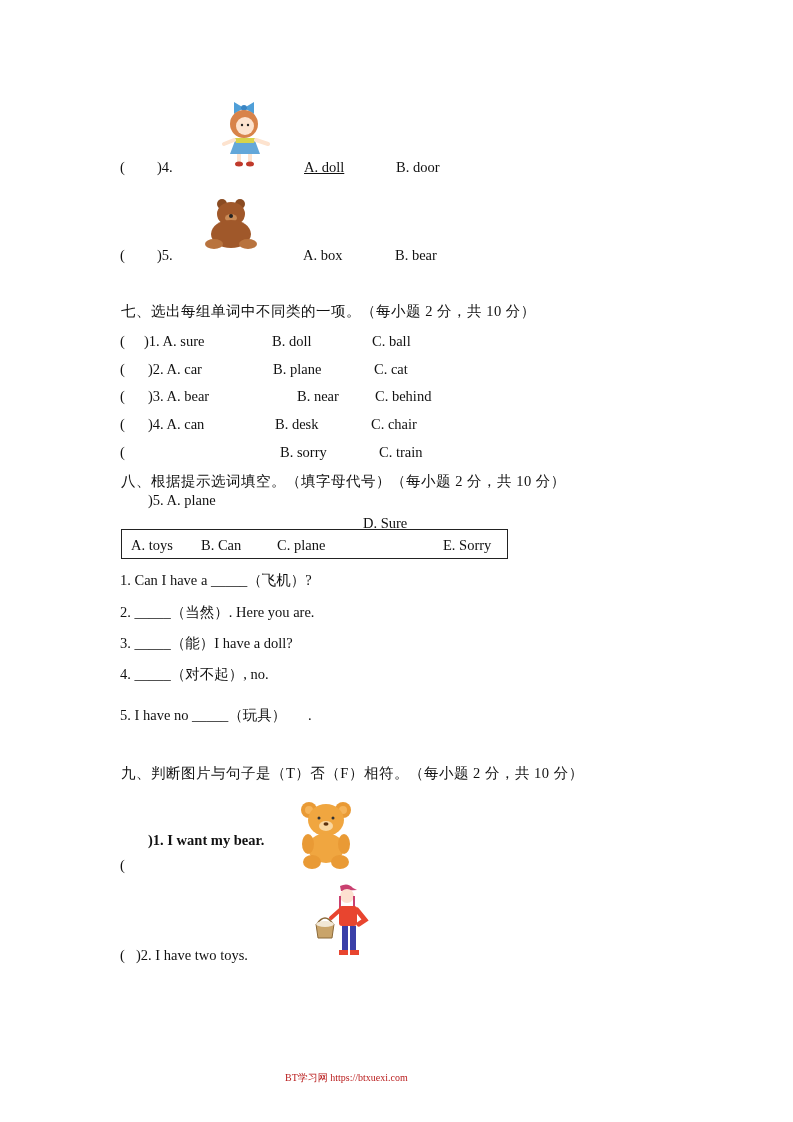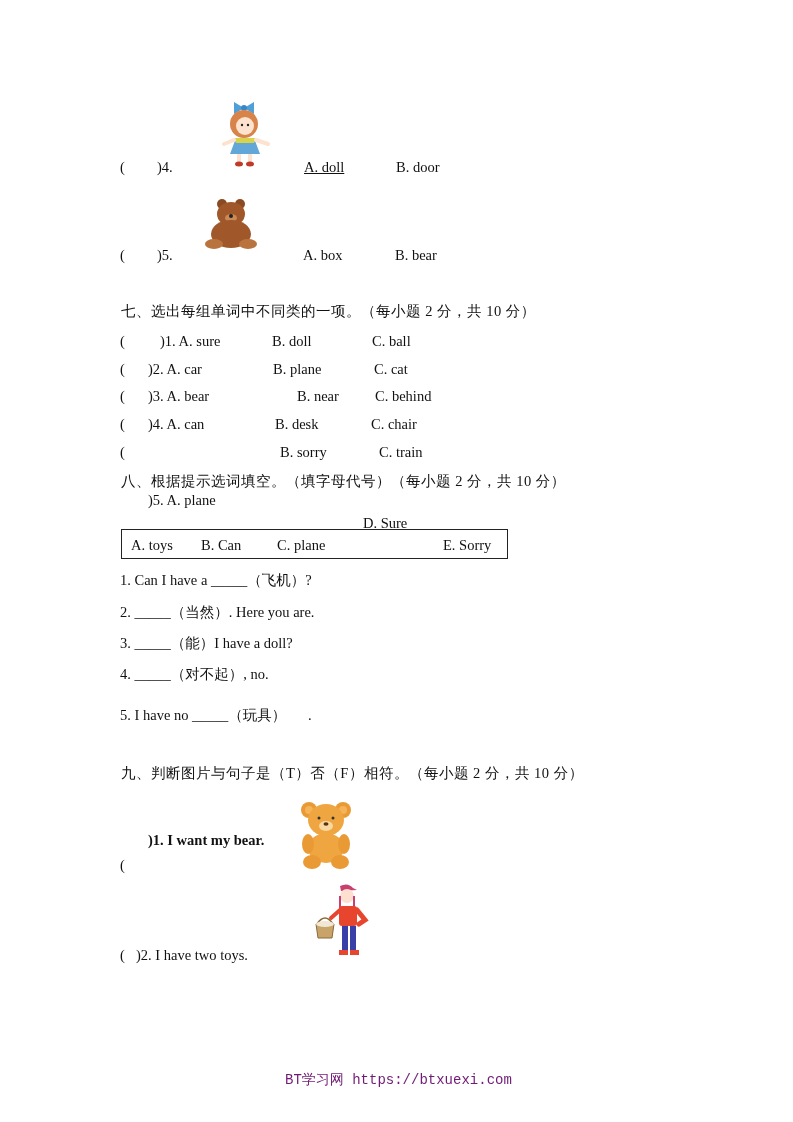--- a/index.html
+++ b/index.html
@@ -1,21 +1,21 @@
 <!DOCTYPE html>
 <html><head>
 <meta charset="utf-8">
 <style>
   html, body { margin:0; padding:0; background:#ffffff; }
   body { width:793px; height:1122px; position:relative; overflow:hidden;
          font-family:"Liberation Serif","DejaVu Serif",serif; color:#111; font-size:14.5px; }
   .abs { position:absolute; white-space:nowrap; }
   .heading { font-size:14.5px; letter-spacing:0.5px; }
   .box { position:absolute; left:121px; top:529px; width:387px; height:30px; border:1.3px solid #222; box-sizing:border-box; }
-  .footer { font-family:Liberation Mono, monospace; font-size:14px; color:#701a75; }
+  .footer { font-family:Liberation Serif, serif; font-size:10px; color:#b91c1c; }
   .pic { position:absolute; }
 </style>
 </head>
 <body>
 
 <div>
   <span class="abs" style="left:120px;top:159px;">(</span>
   <span class="abs" style="left:157px;top:159px;">)4.</span>
   <svg class="pic" style="left:220px;top:98px;" width="54" height="72" viewBox="0 0 54 72">
     <path d="M14 4 L24 10 L14 16 Z M34 4 L24 10 L34 16 Z" fill="#4f9fd8"></path>
@@ -50,21 +50,21 @@
       <ellipse cx="46" cy="48" rx="9" ry="5" fill="#b8733e"></ellipse>
   </svg>
   <span class="abs" style="left:303px;top:247px;">A. box</span>
   <span class="abs" style="left:395px;top:247px;">B. bear</span>
 </div>
 
 <div class="abs heading" style="left:121px;top:302px;">七、选出每组单词中不同类的一项。（每小题 2 分，共 10 分）</div>
 
 <div>
   <span class="abs" style="left:120px;top:333px;">(</span>
-  <span class="abs" style="left:160px;top:333px;text-align:center;">)1. A. sure</span>
+  <span class="abs" style="left:144px;top:333px;text-align:center;">)1. A. sure</span>
   <span class="abs" style="left:272px;top:333px;">B. doll</span>
   <span class="abs" style="left:372px;top:333px;">C. ball</span>
 </div>
 <div>
   <span class="abs" style="left:120px;top:361px;">(</span>
   <span class="abs" style="left:148px;top:361px;">)2. A. car</span>
   <span class="abs" style="left:273px;top:361px;">B. plane</span>
   <span class="abs" style="left:374px;top:361px;">C. cat</span>
 </div>
 <div>

